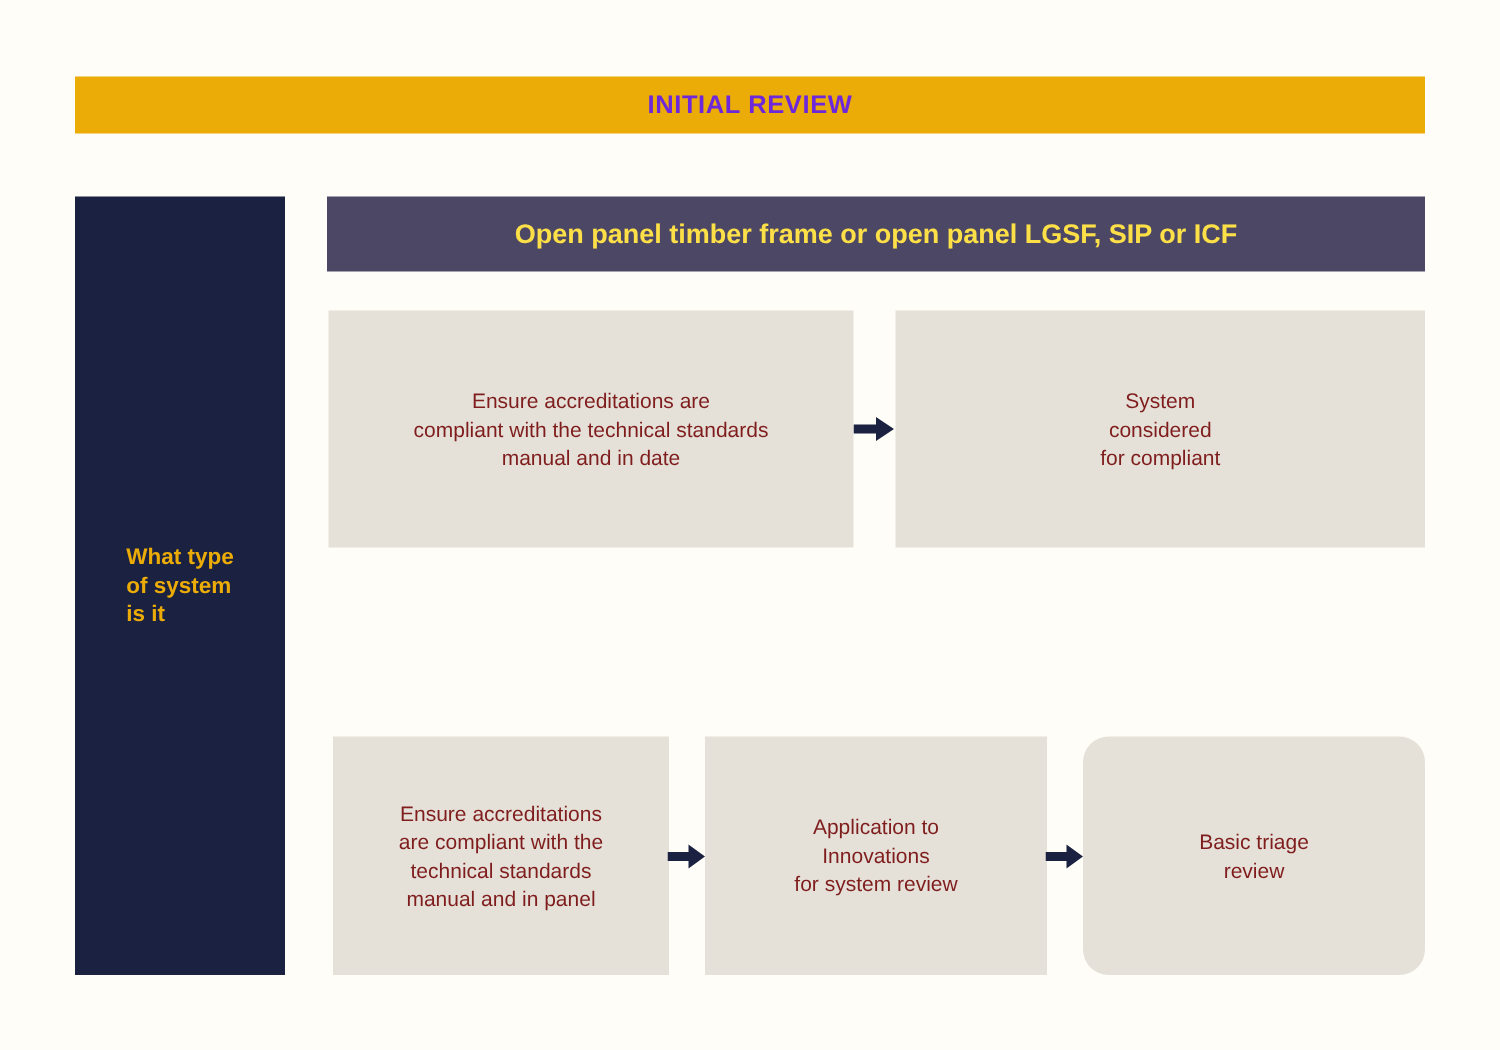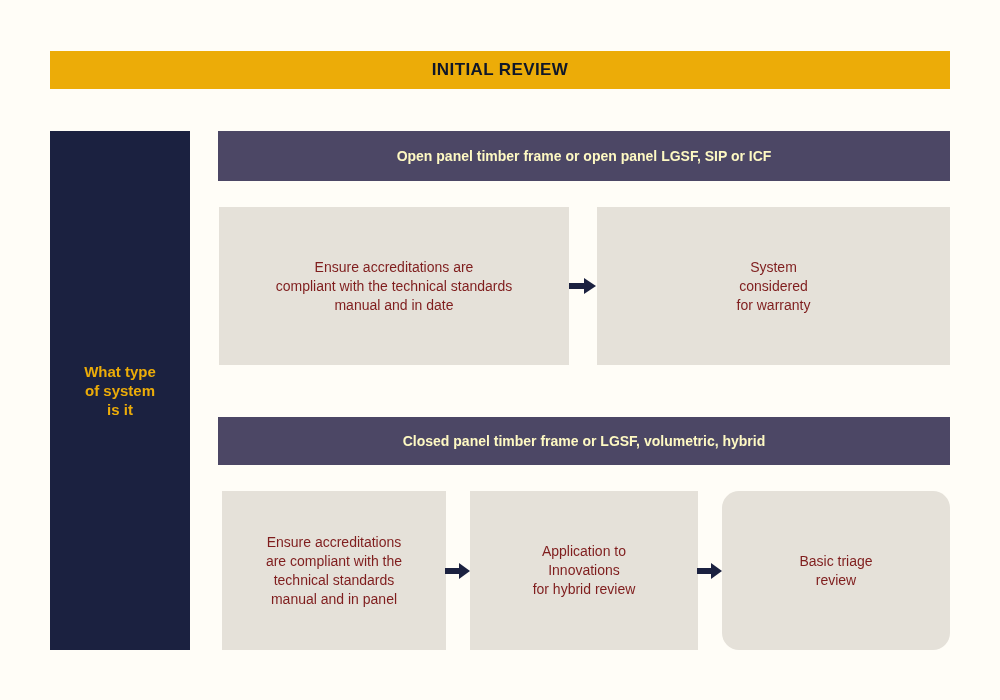--- a/index.html
+++ b/index.html
@@ -15,48 +15,48 @@
     background: #FFFDF7;
     overflow: hidden;
   }
   .banner {
     position: absolute;
     left: 50px; top: 51px; width: 900px; height: 38px;
     background: #ECAC08;
     display: flex; align-items: center; justify-content: center;
   }
   .banner-title {
-    color: #0f172a;
+    color: #6d28d9;
     font-size: 17px;
     font-weight: bold;
     letter-spacing: 0.4px;
   }
   .sidebar {
     position: absolute;
     left: 50px; top: 131px; width: 140px; height: 519px;
     background: #1B2140;
     display: flex; align-items: center; justify-content: center;
   }
   .sidebar-label {
     color: #ECAC08;
     font-size: 15px;
     font-weight: bold;
-    text-align: center;
+    text-align: left;
     line-height: 19px;
     white-space: pre-line;
   }
   .section-header {
     position: absolute;
     left: 218px; width: 732px;
     background: #4C4765;
     display: flex; align-items: center; justify-content: center;
   }
   .section-header-label {
-    color: #fef9c3;
-    font-size: 14px;
+    color: #fde047;
+    font-size: 18px;
     font-weight: bold;
     text-align: center;
   }
   .sec1-header { top: 131px; height: 50px; }
   .sec2-header { top: 417px; height: 48px; }
   .step-box {
     position: absolute;
     background: #E5E1D9;
     display: flex; align-items: center; justify-content: center;
   }
@@ -110,44 +110,41 @@
 
   <div class="arrow-cell r1 a1">
     <svg class="arrow-svg" width="28" height="18" viewBox="0 0 28 18" xmlns="http://www.w3.org/2000/svg">
       <path d="M0 6 H15 V1 L27 9 L15 17 V12 H0 Z" fill="#1B2140"></path>
     </svg>
   </div>
 
   <div class="step-box r1 r1-box2">
     <div class="step-label">System
 considered
-for warranty</div>
+for compliant</div>
   </div>
 
-  <div class="section-header sec2-header">
-    <div class="section-header-label">Closed panel timber frame or LGSF, volumetric, hybrid</div>
-  </div>
 
   <div class="step-box r2 r2-box1">
     <div class="step-label">Ensure accreditations
 are compliant with the
 technical standards
 manual and in panel</div>
   </div>
 
   <div class="arrow-cell r2 a2">
     <svg class="arrow-svg" width="26" height="18" viewBox="0 0 26 18" xmlns="http://www.w3.org/2000/svg">
       <path d="M0 6 H14 V1 L25 9 L14 17 V12 H0 Z" fill="#1B2140"></path>
     </svg>
   </div>
 
   <div class="step-box r2 r2-box2">
     <div class="step-label">Application to
 Innovations
-for hybrid review</div>
+for system review</div>
   </div>
 
   <div class="arrow-cell r2 a3">
     <svg class="arrow-svg" width="26" height="18" viewBox="0 0 26 18" xmlns="http://www.w3.org/2000/svg">
       <path d="M0 6 H14 V1 L25 9 L14 17 V12 H0 Z" fill="#1B2140"></path>
     </svg>
   </div>
 
   <div class="step-box r2 r2-box3">
     <div class="step-label">Basic triage

